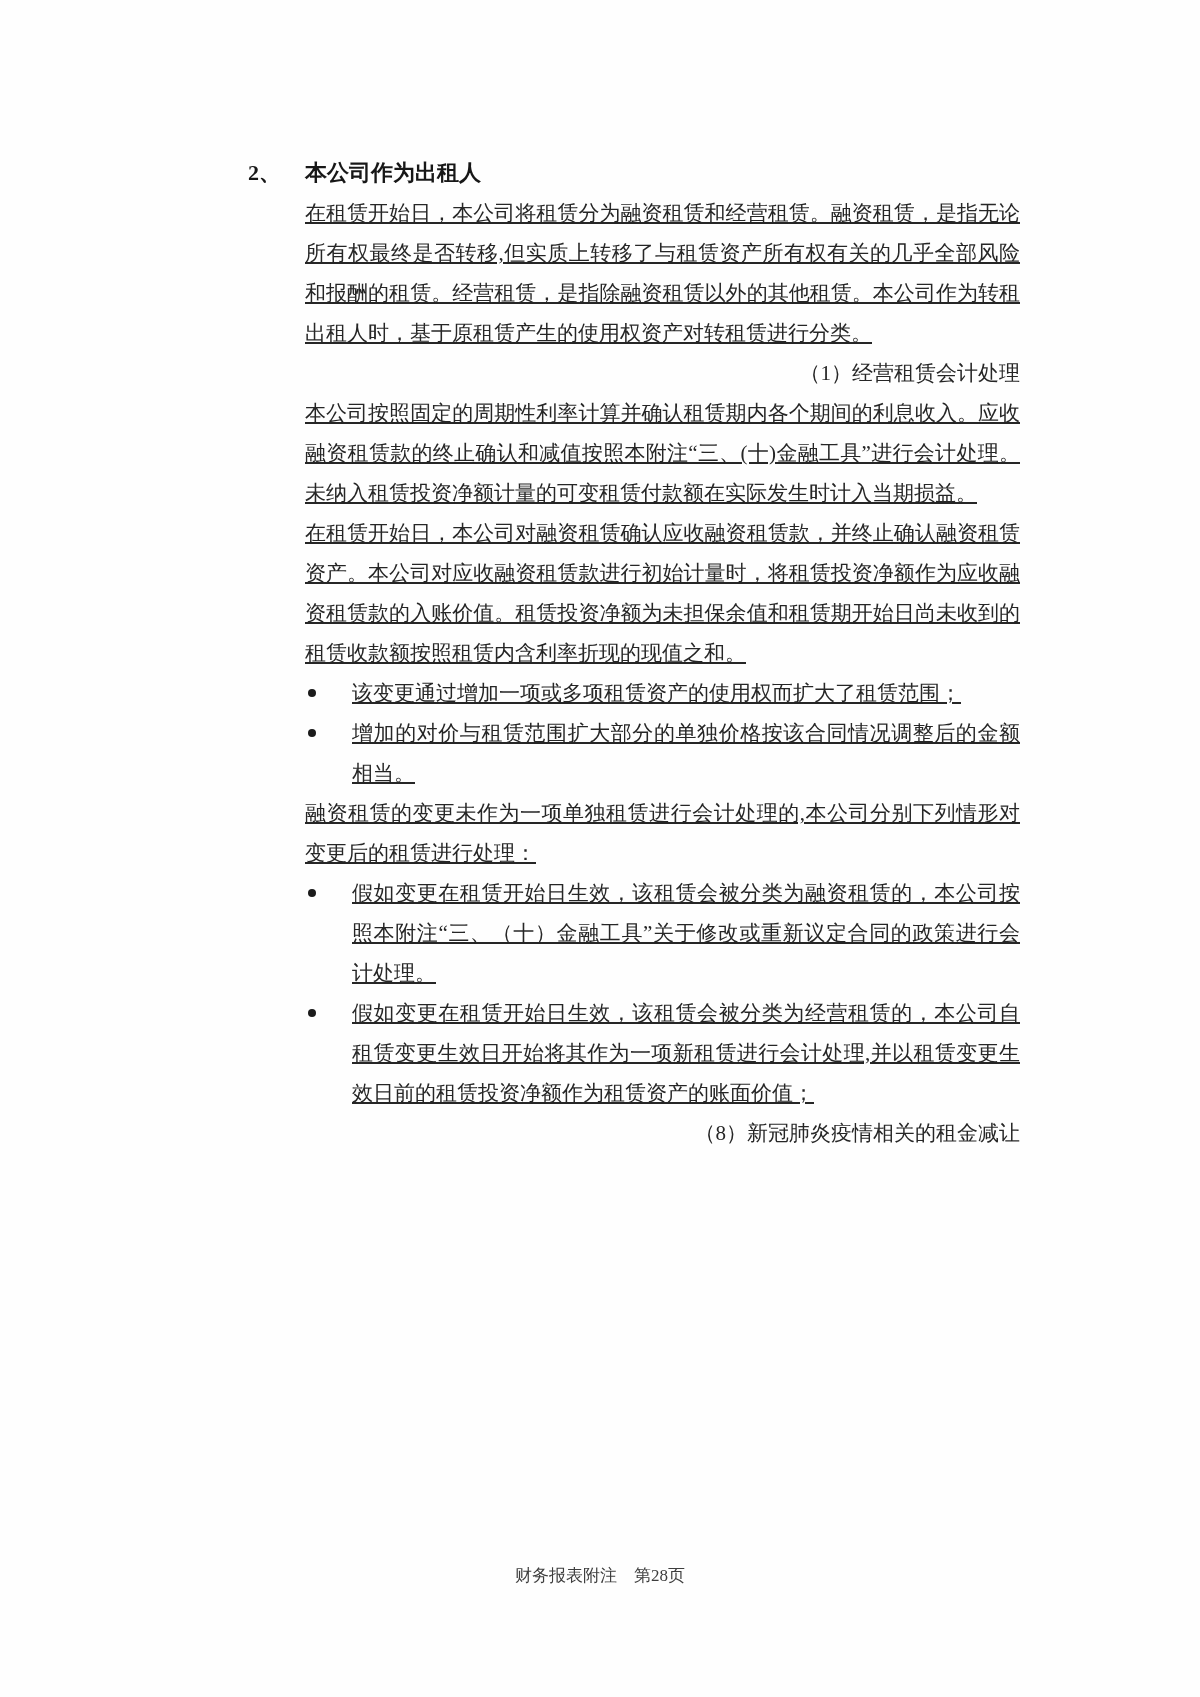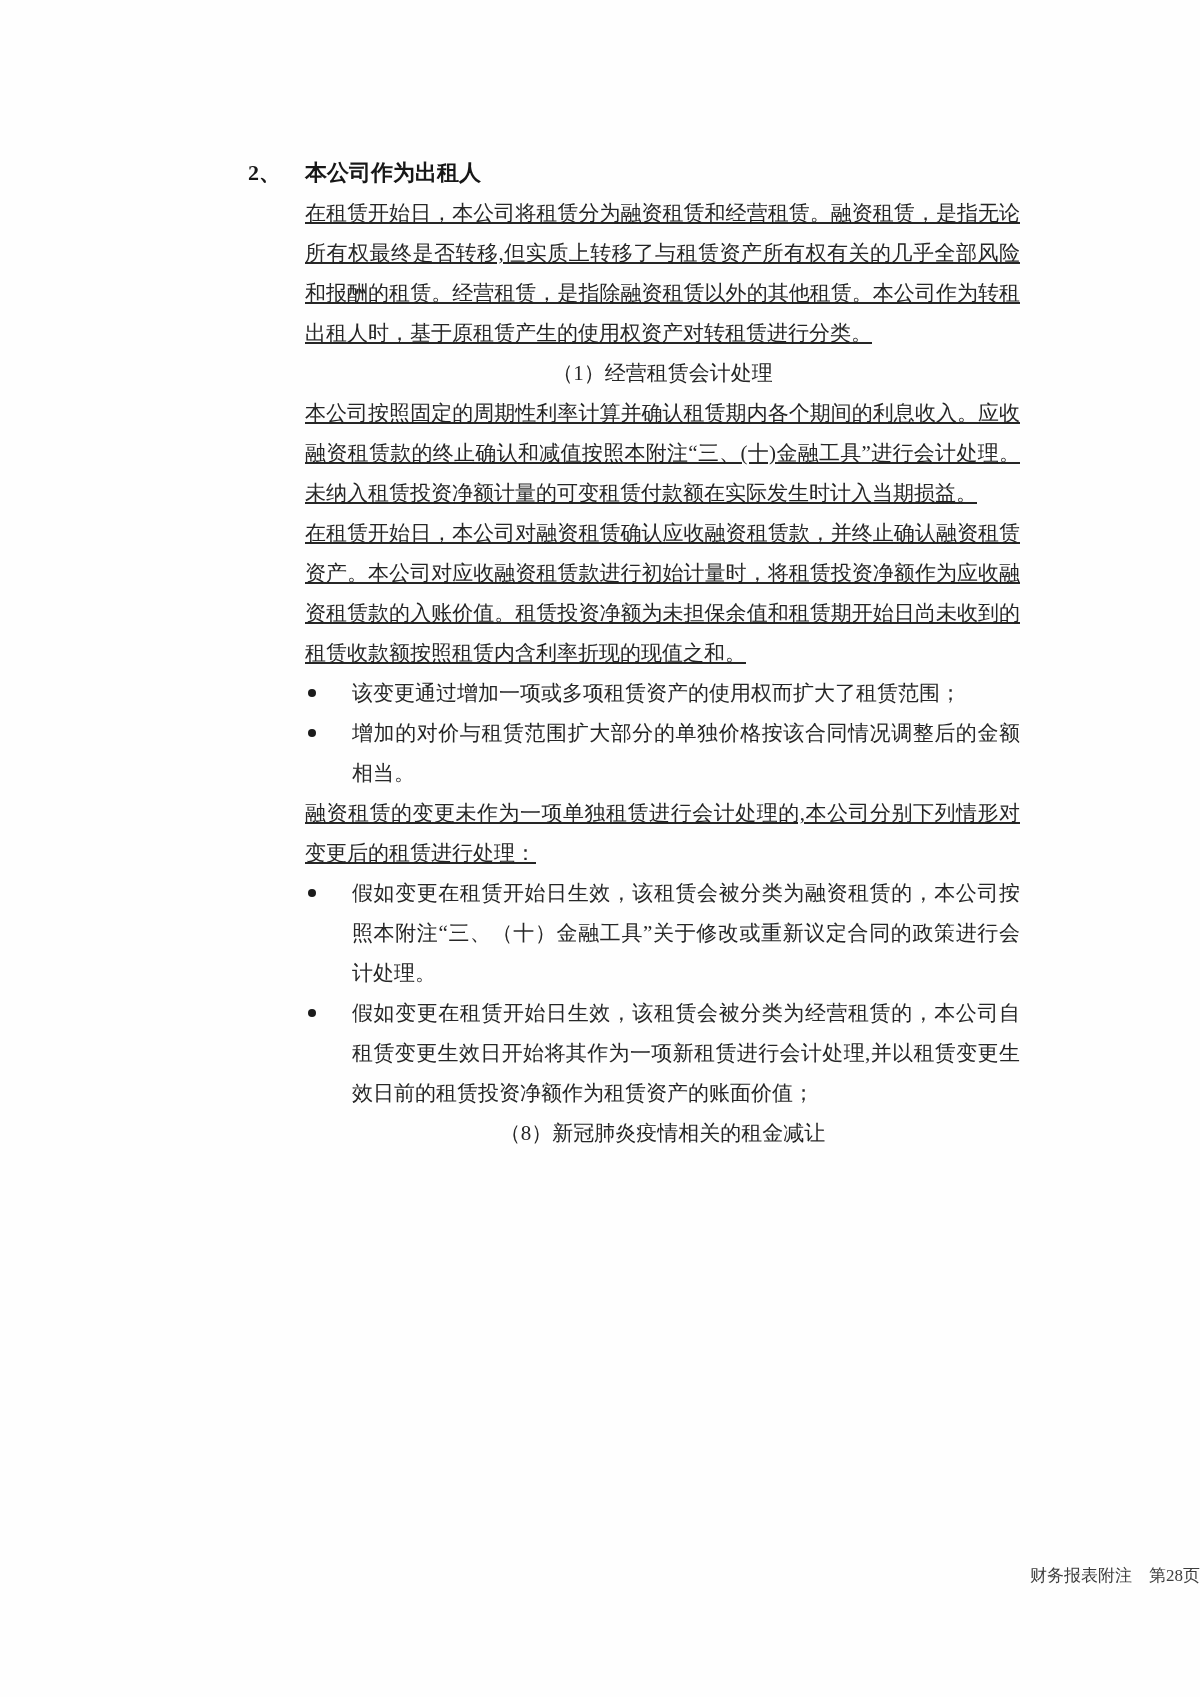--- a/index.html
+++ b/index.html
@@ -36,42 +36,43 @@
   }
   .body-col {
     margin-left: 57px;
     width: 715px;
   }
   .para {
     text-align: justify;
     text-decoration: underline;
   }
   .subheading {
-    text-align: center;
+    text-align: right;
   }
   .bullet-item {
     position: relative;
     padding-left: 47px;
     text-align: justify;
+    text-decoration: underline;
   }
   .bullet-dot {
     position: absolute;
     left: 3px;
     top: 16px;
     width: 8px;
     height: 8px;
     border-radius: 50%;
     background: #1b1b1b;
   }
   .page-footer {
     position: absolute;
     left: 0;
     right: 0;
     top: 1564px;
-    text-align: right;
+    text-align: center;
     font-size: 17px;
     color: #3d3d3d;
   }
 </style>
 </head>
 <body>
 
 <div class="page">
   <div class="content">
 

